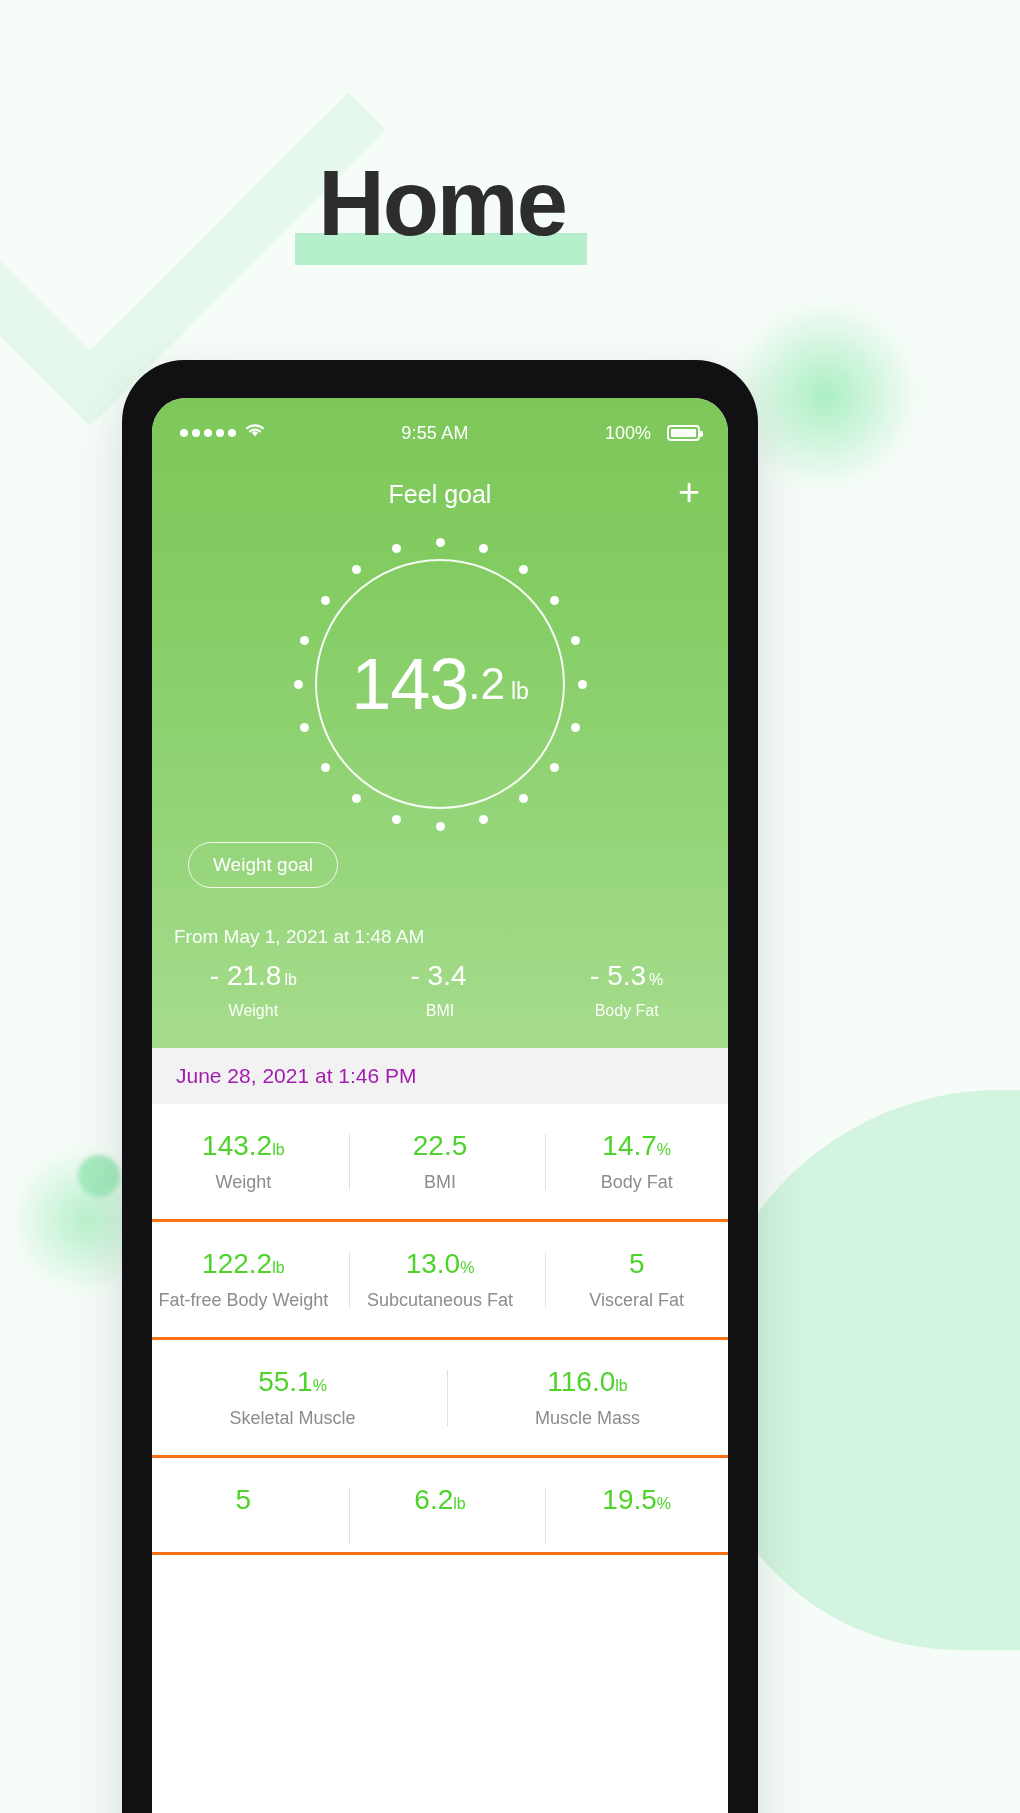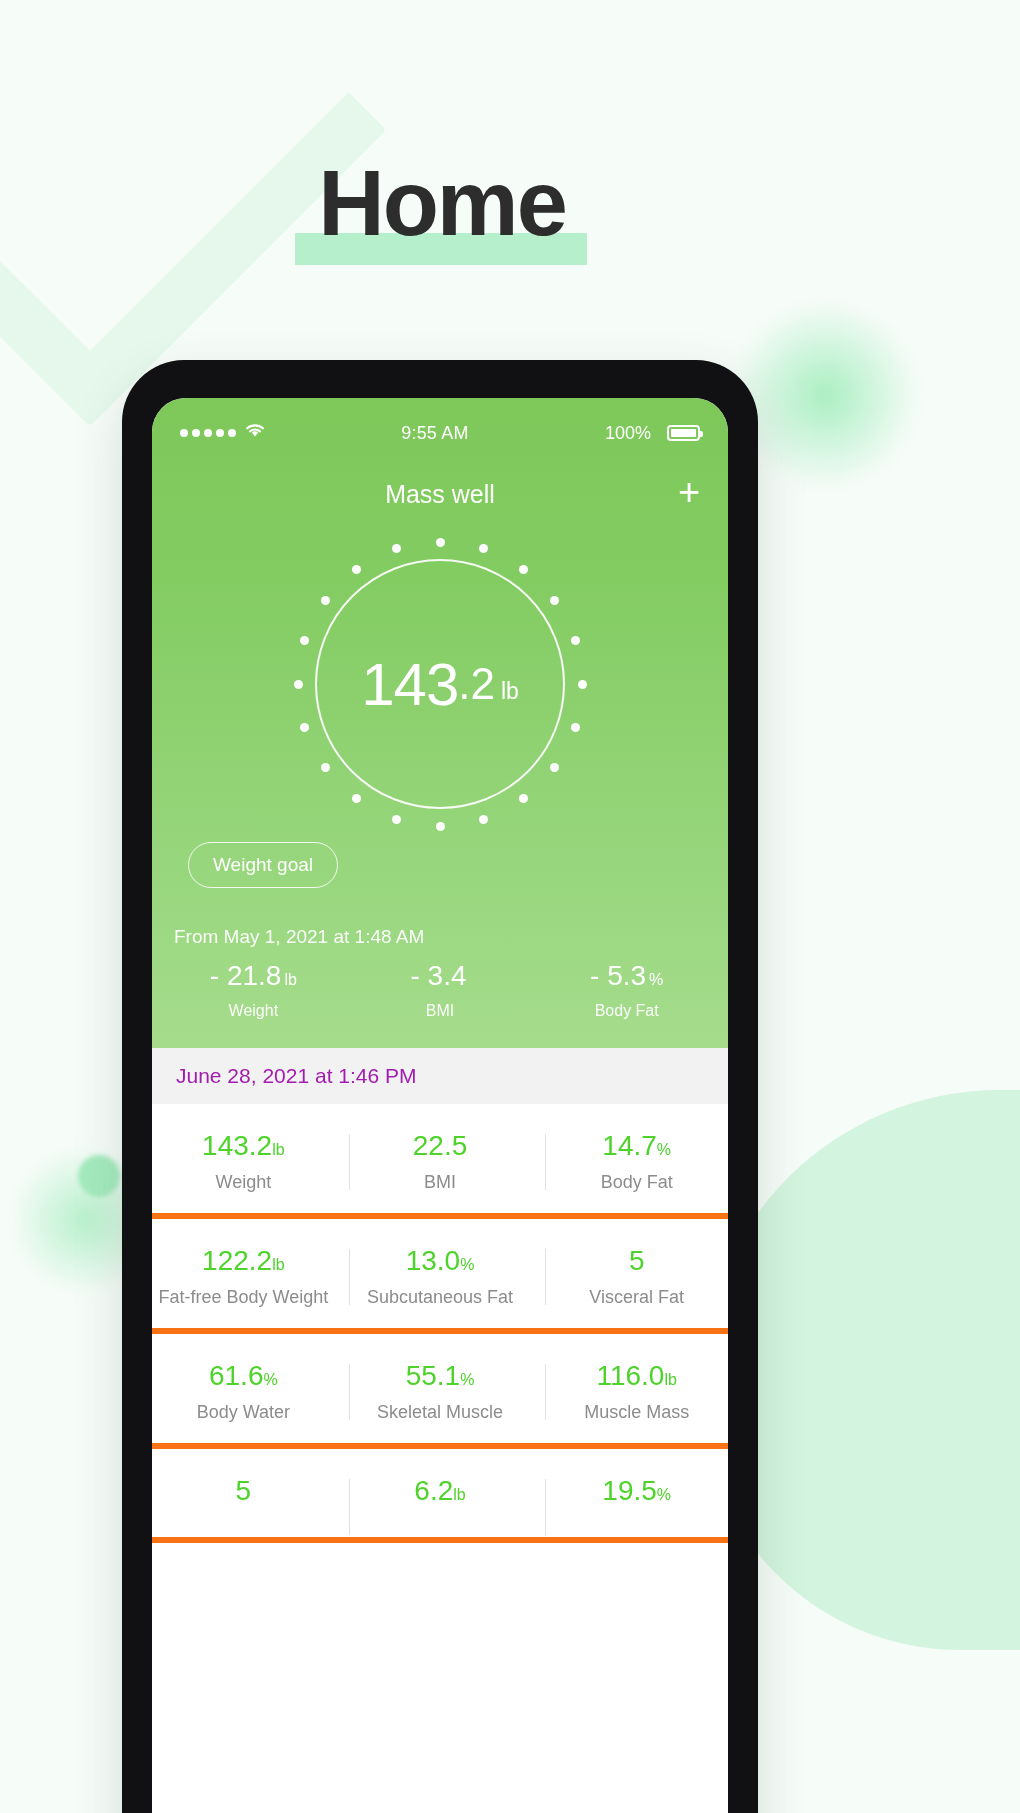--- a/index.html
+++ b/index.html
@@ -127,21 +127,21 @@
   }
   .dial-dot {
     position: absolute; width: 9px; height: 9px; border-radius: 50%;
     background: #fff;
   }
   .dial-value {
     position: absolute; left: 0; top: 0; width: 300px; height: 300px;
     display: flex; align-items: center; justify-content: center;
     color: #fff;
   }
-  .dv-int { font-size: 60px; font-weight: 300; letter-spacing: -1px; }
+  .dv-int { font-size: 72px; font-weight: 300; letter-spacing: -1px; }
   .dv-dec { font-size: 44px; font-weight: 300; }
   .dv-unit { font-size: 23px; font-weight: 400; margin-left: 6px; align-self: center; padding-top: 14px; }
 
   .goals {
     display: flex; justify-content: space-between;
     padding: 8px 52px 0 36px;
   }
   .goal-pill {
     border: 1.5px solid rgba(255,255,255,.85);
     border-radius: 26px; color: #fff; font-size: 19px;
@@ -162,22 +162,22 @@
 
   
   .date-strip {
     background: #f2f2f2; color: #a21caf; font-size: 21px;
     padding: 16px 0 16px 24px;
   }
 
   
   .metrics { background: #fff; }
   .metric-row {
-    display: flex; border-bottom: 6px solid #f97316;
-    padding: 26px 0 20px 0;
+    display: flex; border-bottom: 3px solid #f97316;
+    padding: 26px 0 26px 0;
     gap: 14px;
   }
   .metric-cell {
     flex: 1; text-align: center; position: relative;
   }
   .metric-cell + .metric-cell::before {
     content: ""; position: absolute; left: 0; top: 4px;
     width: 1px; height: 56px; background: #e2e2e2;
   }
   .m-val { color: #4ed32b; font-size: 28px; font-weight: 400; }
@@ -225,21 +225,21 @@
           <div class="sb-mid">9:55 AM</div>
           <div class="sb-right">
             <span>100%</span>
             <span class="battery">
                 <i></i>
               </span>
           </div>
         </div>
 
         <div class="hero-title-row">
-          <div class="hero-title">Mass well</div>
+          <div class="hero-title">Feel goal</div>
           <div class="plus-btn">+</div>
         </div>
 
         <div class="dial-wrap">
           <div class="dial-ring"></div>
           <div id="dial-dots">
               <div class="dial-dot" style="left: 145.5px; top: 3.5px;"></div>
               <div class="dial-dot" style="left: 189.38px; top: 10.45px;"></div>
               <div class="dial-dot" style="left: 228.966px; top: 30.6196px;"></div>
               <div class="dial-dot" style="left: 260.38px; top: 62.0345px;"></div>
@@ -321,24 +321,20 @@
               <div class="m-val">13.0<small>%</small></div>
               <div class="m-name">Subcutaneous Fat</div>
             </div>
             <div class="metric-cell">
               <div class="m-val">5</div>
               <div class="m-name">Visceral Fat</div>
             </div>
           </div>
           <div class="metric-row">
             <div class="metric-cell">
-              <div class="m-val">61.6<small>%</small></div>
-              <div class="m-name">Body Water</div>
-            </div>
-            <div class="metric-cell">
               <div class="m-val">55.1<small>%</small></div>
               <div class="m-name">Skeletal Muscle</div>
             </div>
             <div class="metric-cell">
               <div class="m-val">116.0<small>lb</small></div>
               <div class="m-name">Muscle Mass</div>
             </div>
           </div>
           <div class="metric-row">
             <div class="metric-cell">

